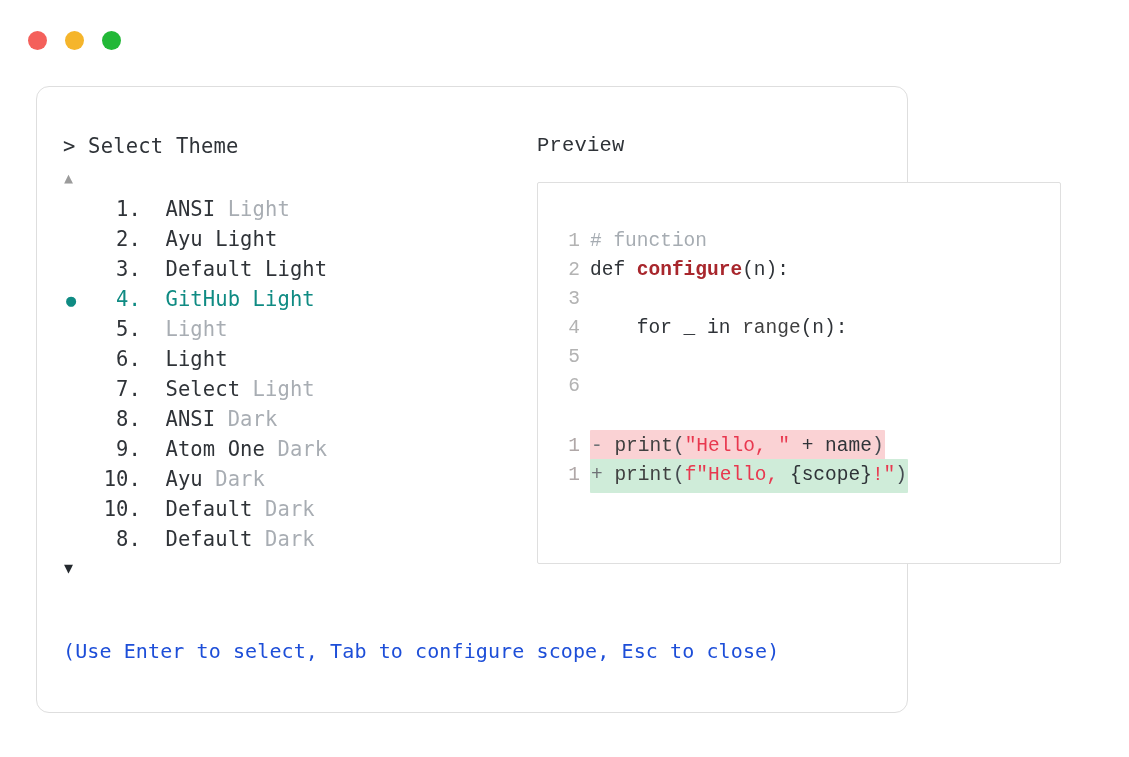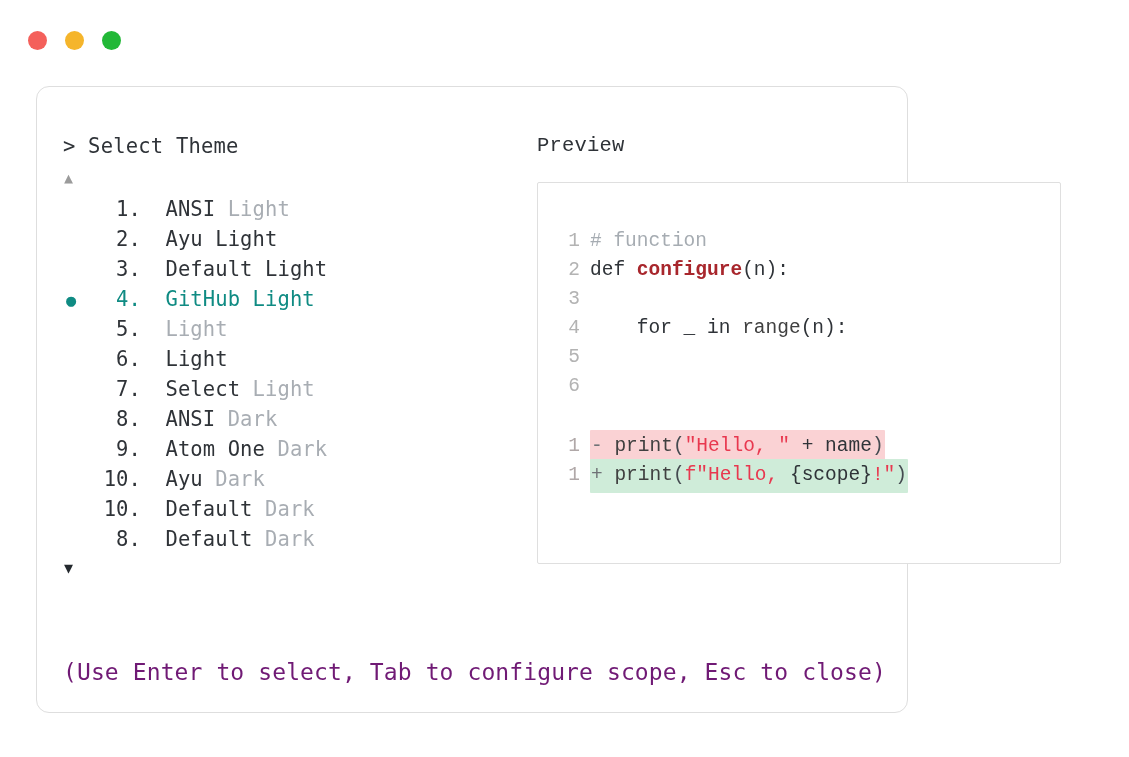--- a/index.html
+++ b/index.html
@@ -116,23 +116,23 @@
   .row-name  { color: #2f3338; }
   .row-tag   { color: #a8adb3; }
   .theme-row.selected .row-index,
   .theme-row.selected .row-dot,
   .theme-row.selected .row-name,
   .theme-row.selected .row-tag { color: #0f8b83; }
 
   #hint-line {
     position: absolute;
     left: 26px;
-    top: 572px;
-    font-size: 23px;
-    color: #701a75;
+    top: 552px;
+    font-size: 20px;
+    color: #1d4ed8;
     white-space: pre;
     letter-spacing: 0.1px;
   }
 
   
   #preview-column {
     position: absolute;
     left: 500px;
     top: 45px;
     width: 530px;

